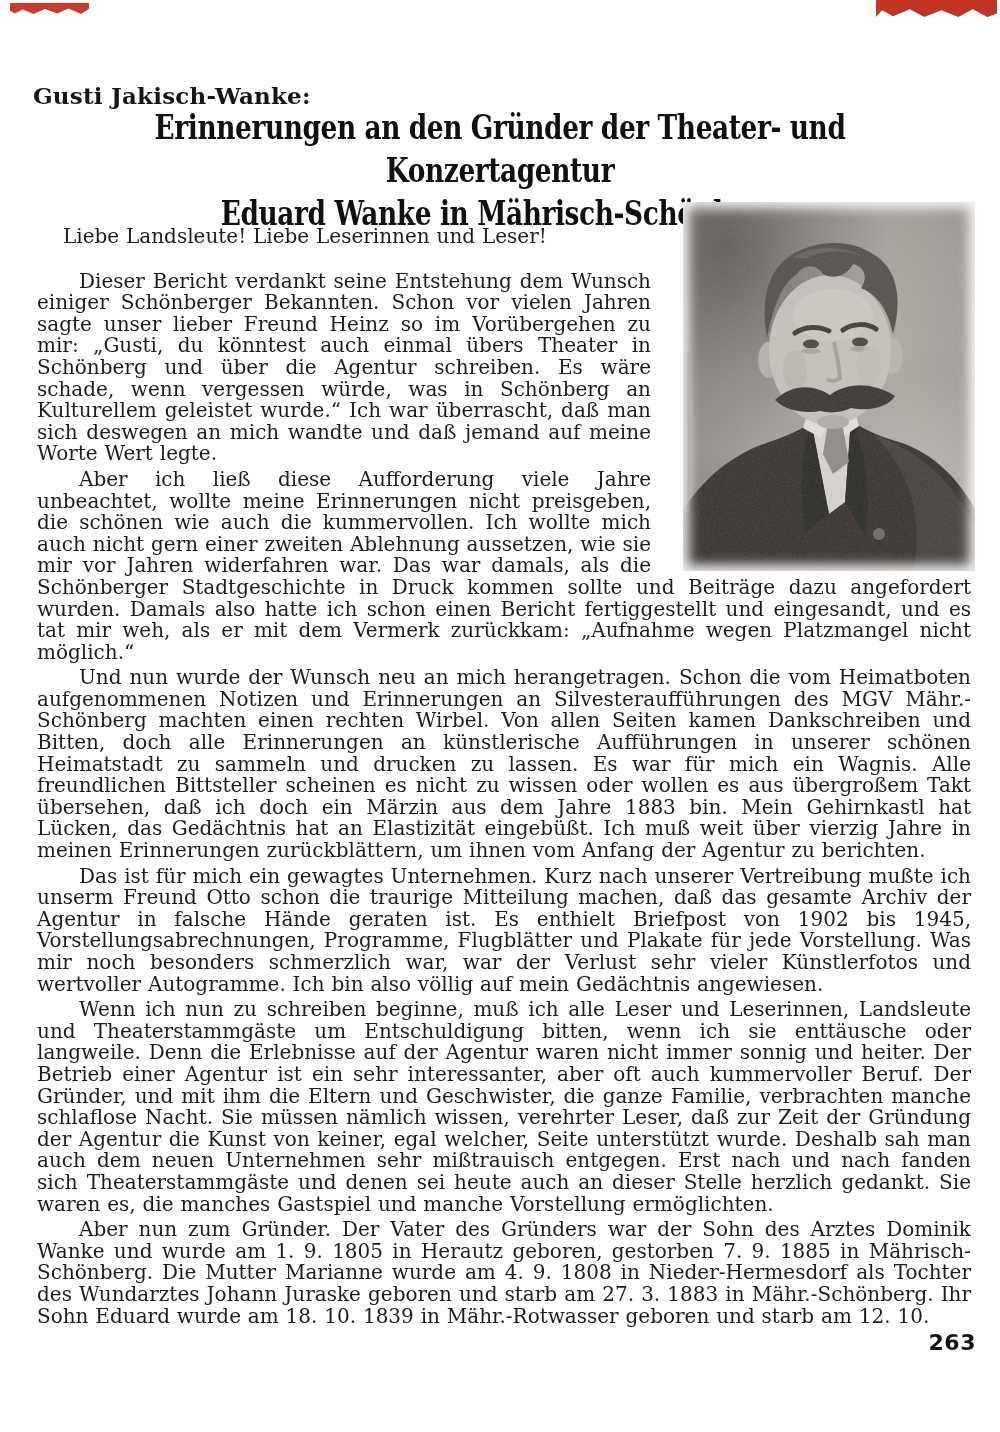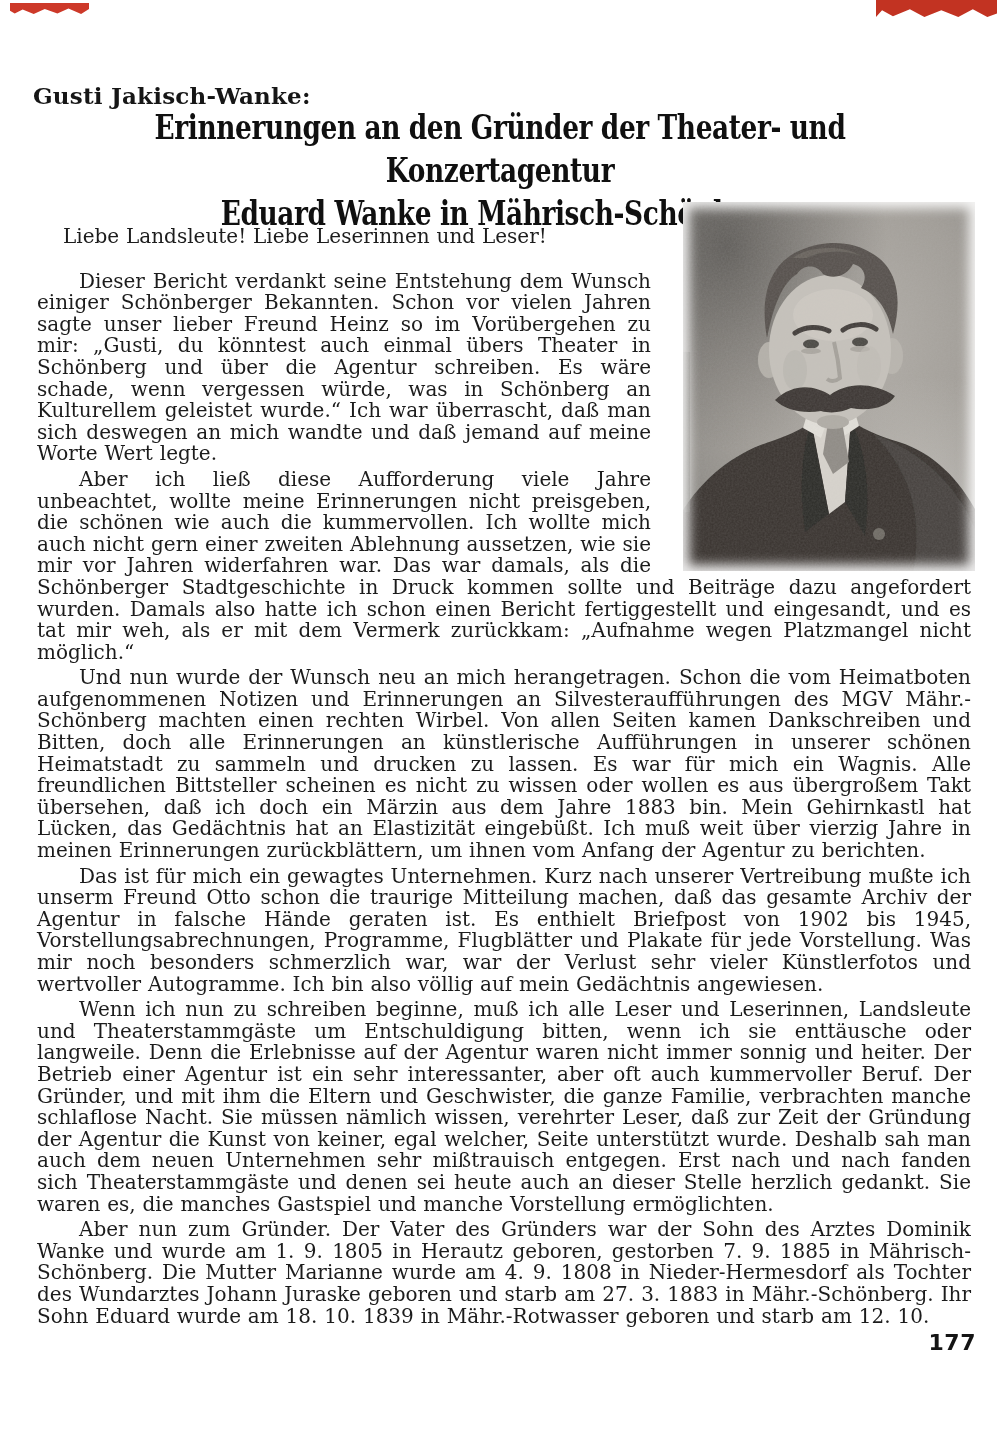--- a/index.html
+++ b/index.html
@@ -144,15 +144,15 @@
 
     <p class="salutation">Liebe Landsleute! Liebe Leserinnen und Leser!</p>
     <p class="para">Dieser Bericht verdankt seine Entstehung dem Wunsch einiger Schönberger Bekannten. Schon vor vielen Jahren sagte unser lieber Freund Heinz so im Vorübergehen zu mir: „Gusti, du könntest auch einmal übers Theater in Schönberg und über die Agentur schreiben. Es wäre schade, wenn vergessen würde, was in Schönberg an Kulturellem geleistet wurde.“ Ich war überrascht, daß man sich deswegen an mich wandte und daß jemand auf meine Worte Wert legte.</p>
     <p class="para">Aber ich ließ diese Aufforderung viele Jahre unbeachtet, wollte meine Erinnerungen nicht preisgeben, die schönen wie auch die kummervollen. Ich wollte mich auch nicht gern einer zweiten Ablehnung aussetzen, wie sie mir vor Jahren widerfahren war. Das war damals, als die Schönberger Stadtgeschichte in Druck kommen sollte und Beiträge dazu angefordert wurden. Damals also hatte ich schon einen Bericht fertiggestellt und eingesandt, und es tat mir weh, als er mit dem Vermerk zurückkam: „Aufnahme wegen Platzmangel nicht möglich.“</p>
     <p class="para">Und nun wurde der Wunsch neu an mich herangetragen. Schon die vom Heimatboten aufgenommenen Notizen und Erinnerungen an Silvesteraufführungen des MGV Mähr.-Schönberg machten einen rechten Wirbel. Von allen Seiten kamen Dankschreiben und Bitten, doch alle Erinnerungen an künstlerische Aufführungen in unserer schönen Heimatstadt zu sammeln und drucken zu lassen. Es war für mich ein Wagnis. Alle freundlichen Bittsteller scheinen es nicht zu wissen oder wollen es aus übergroßem Takt übersehen, daß ich doch ein Märzin aus dem Jahre 1883 bin. Mein Gehirnkastl hat Lücken, das Gedächtnis hat an Elastizität eingebüßt. Ich muß weit über vierzig Jahre in meinen Erinnerungen zurückblättern, um ihnen vom Anfang der Agentur zu berichten.</p>
     <p class="para">Das ist für mich ein gewagtes Unternehmen. Kurz nach unserer Vertreibung mußte ich unserm Freund Otto schon die traurige Mitteilung machen, daß das gesamte Archiv der Agentur in falsche Hände geraten ist. Es enthielt Briefpost von 1902 bis 1945, Vorstellungsabrechnungen, Programme, Flugblätter und Plakate für jede Vorstellung. Was mir noch besonders schmerzlich war, war der Verlust sehr vieler Künstlerfotos und wertvoller Autogramme. Ich bin also völlig auf mein Gedächtnis angewiesen.</p>
     <p class="para">Wenn ich nun zu schreiben beginne, muß ich alle Leser und Leserinnen, Landsleute und Theaterstammgäste um Entschuldigung bitten, wenn ich sie enttäusche oder langweile. Denn die Erlebnisse auf der Agentur waren nicht immer sonnig und heiter. Der Betrieb einer Agentur ist ein sehr interessanter, aber oft auch kummervoller Beruf. Der Gründer, und mit ihm die Eltern und Geschwister, die ganze Familie, verbrachten manche schlaflose Nacht. Sie müssen nämlich wissen, verehrter Leser, daß zur Zeit der Gründung der Agentur die Kunst von keiner, egal welcher, Seite unterstützt wurde. Deshalb sah man auch dem neuen Unternehmen sehr mißtrauisch entgegen. Erst nach und nach fanden sich Theaterstammgäste und denen sei heute auch an dieser Stelle herzlich gedankt. Sie waren es, die manches Gastspiel und manche Vorstellung ermöglichten.</p>
     <p class="para">Aber nun zum Gründer. Der Vater des Gründers war der Sohn des Arztes Dominik Wanke und wurde am 1. 9. 1805 in Herautz geboren, gestorben 7. 9. 1885 in Mährisch-Schönberg. Die Mutter Marianne wurde am 4. 9. 1808 in Nieder-Hermesdorf als Tochter des Wundarztes Johann Juraske geboren und starb am 27. 3. 1883 in Mähr.-Schönberg. Ihr Sohn Eduard wurde am 18. 10. 1839 in Mähr.-Rotwasser geboren und starb am 12. 10.</p>
   </div>
 
-  <div class="page-number">177</div>
+  <div class="page-number">263</div>
 
 </div>
 
 </body></html>

